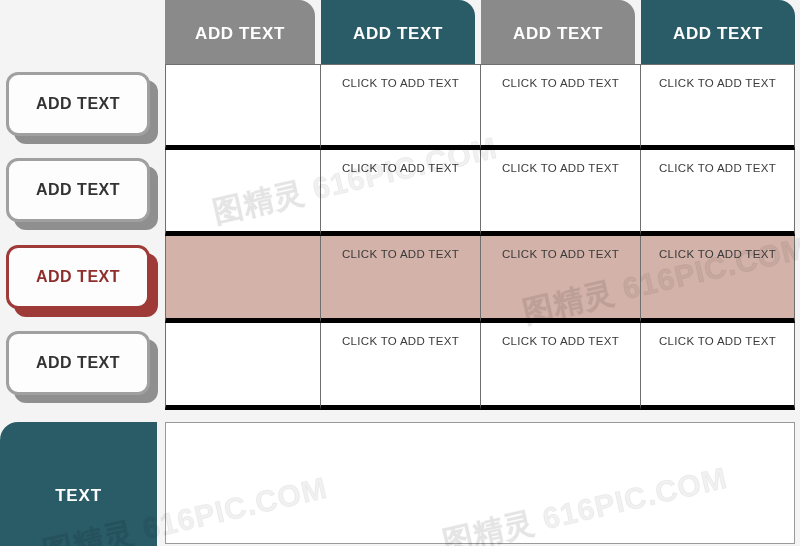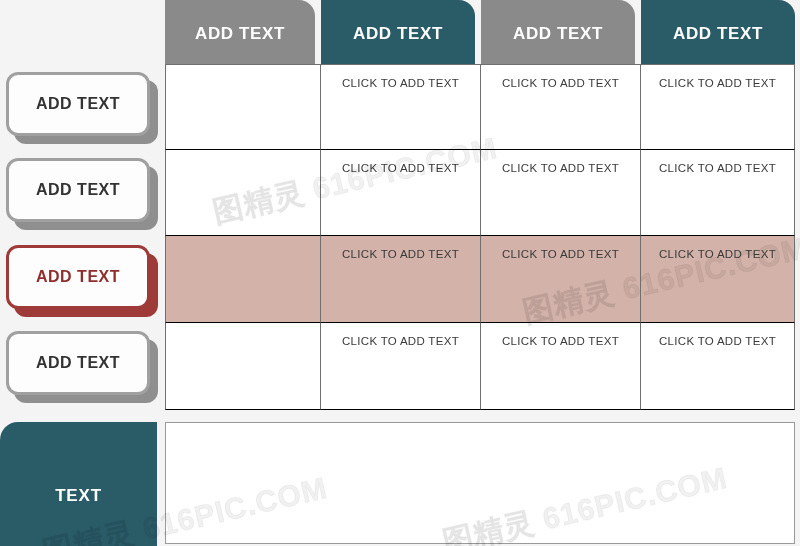--- a/index.html
+++ b/index.html
@@ -41,21 +41,21 @@
   }
   .hdr-gray { background: #8a8a8a; }
   .hdr-teal { background: #2a5c68; }
 
   
   .grid-cell {
     position: absolute;
     box-sizing: border-box;
     background: #ffffff;
     border-right: 1px solid #6f6f6f;
-    border-bottom: 1px solid #000000;
+    border-bottom: 5px solid #000000;
     padding-top: 12px;
     text-align: center;
     font-size: 11.5px;
     color: #3a3a3a;
     letter-spacing: 0.3px;
     overflow: hidden;
   }
   .grid-cell.first-col {
     border-left: 1px solid #6f6f6f;
   }

